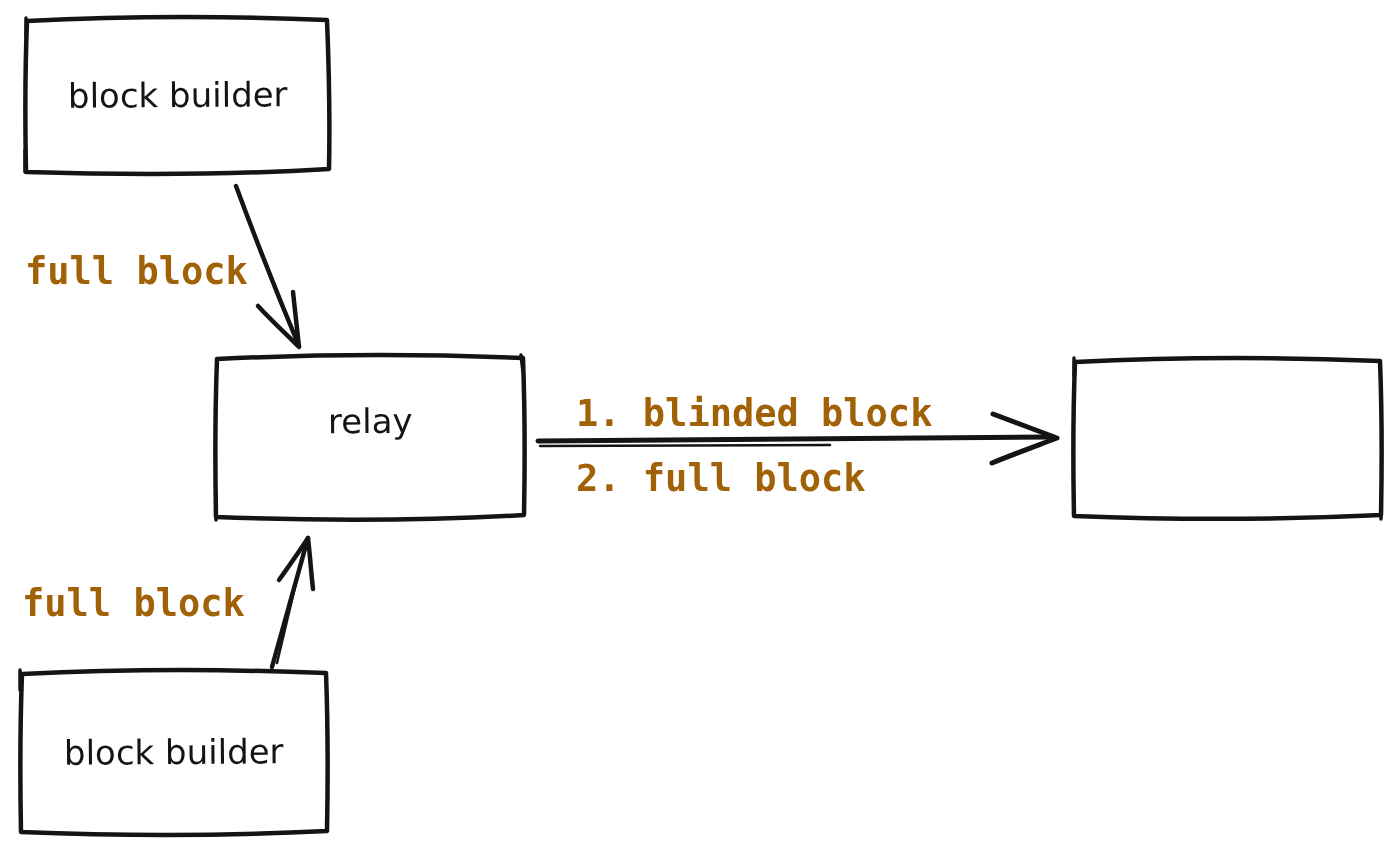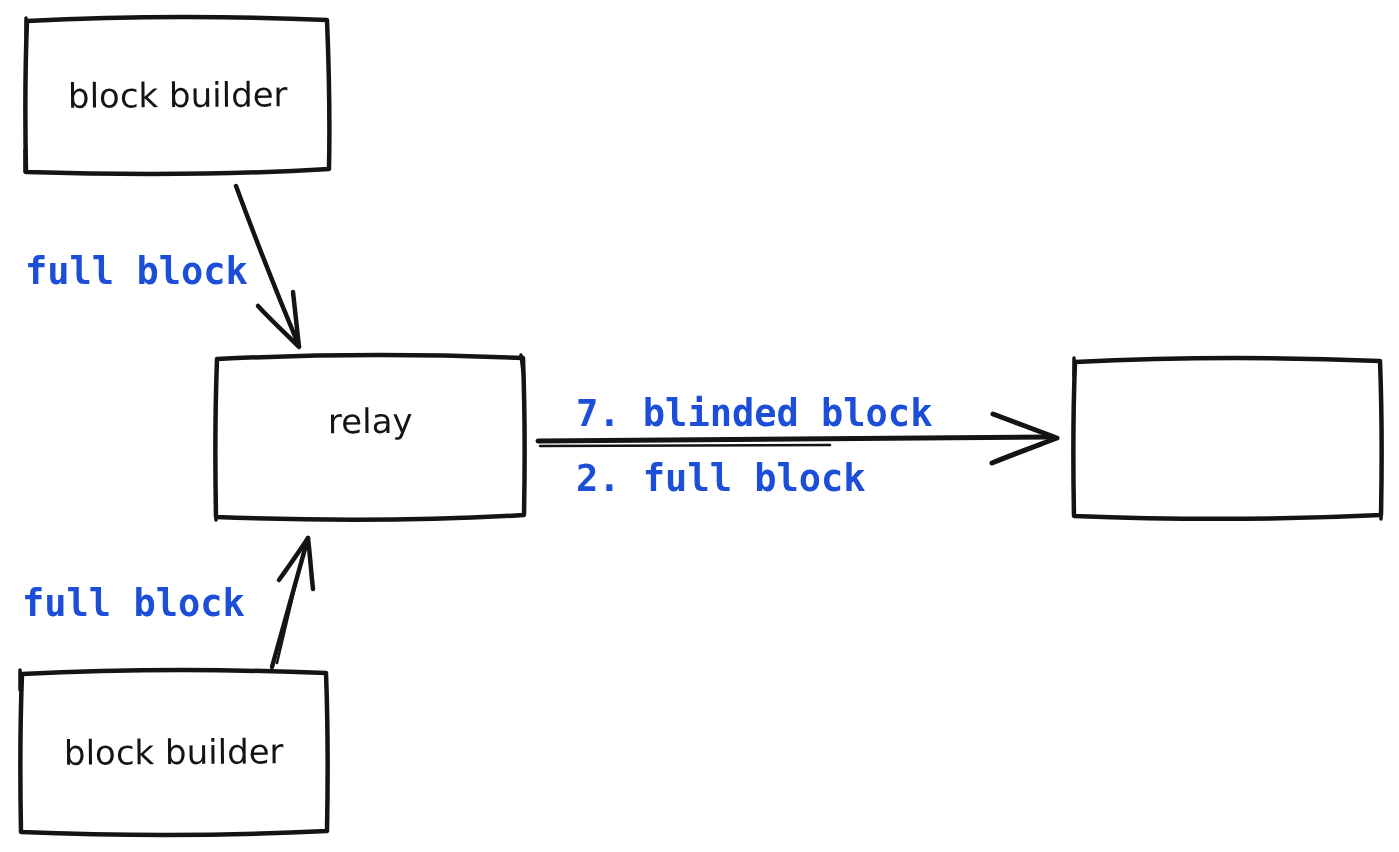--- a/index.html
+++ b/index.html
@@ -38,21 +38,21 @@
   }
   .node .node-line {
     display: block;
   }
   .edge-label {
     position: absolute;
     font-family: "DejaVu Sans Mono", monospace;
     font-weight: bold;
     font-size: 37px;
     white-space: nowrap;
-    color: #1d4ed8;
+    color: #a16207;
   }
 </style>
 </head>
 <body>
 
 <div class="canvas">
 
   <svg class="shapes" width="1399" height="852" viewBox="0 0 1399 852" fill="none" stroke="#141414" stroke-linecap="round" stroke-linejoin="round">
 
     <path stroke-width="4.5" d="M 27 21 C 127 16 227 16 327 20 C 329 69 330 120 329 169 C 229 175 127 175 26 172 C 25 122 25 71 27 21 Z"></path>
@@ -95,17 +95,17 @@
 
 
   <div class="node" style="left:20px; top:672px; width:308px; height:161px;">
     <span class="node-label">block builder</span>
   </div>
 
   <div class="edge-label" style="left:25px; top:250px;">full block</div>
 
   <div class="edge-label" style="left:22px; top:582px;">full block</div>
 
-  <div class="edge-label" style="left:576px; top:392px;">7. blinded block</div>
+  <div class="edge-label" style="left:576px; top:392px;">1. blinded block</div>
 
   <div class="edge-label" style="left:576px; top:457px;">2. full block</div>
 
 </div>
 
 </body></html>

